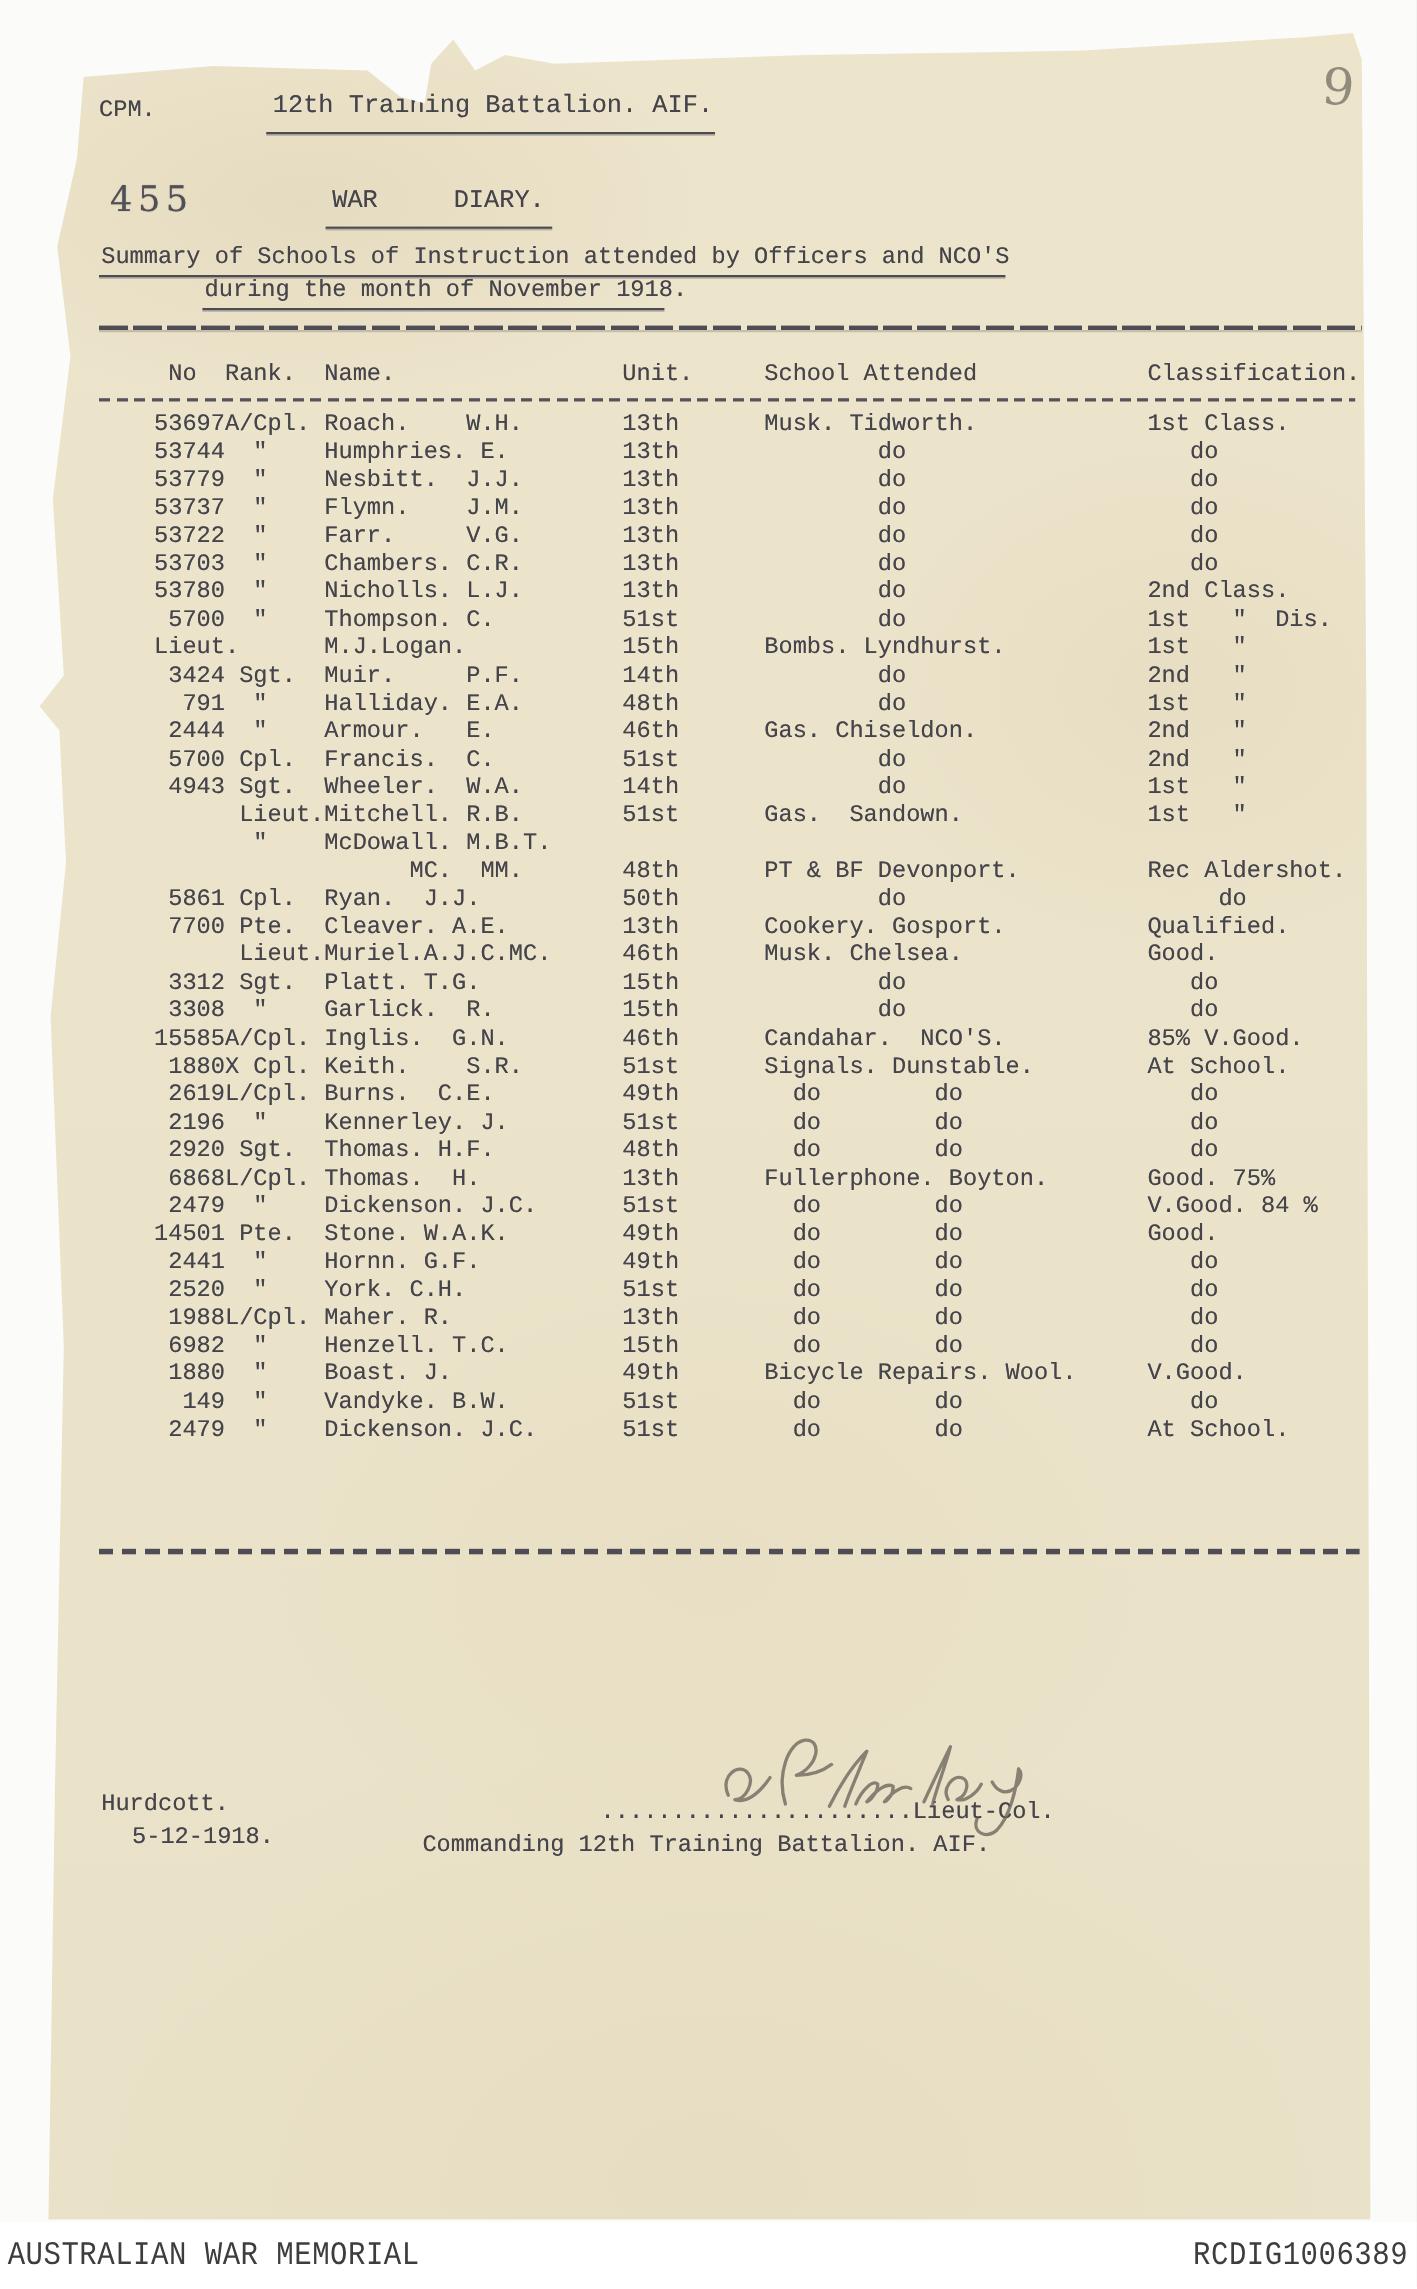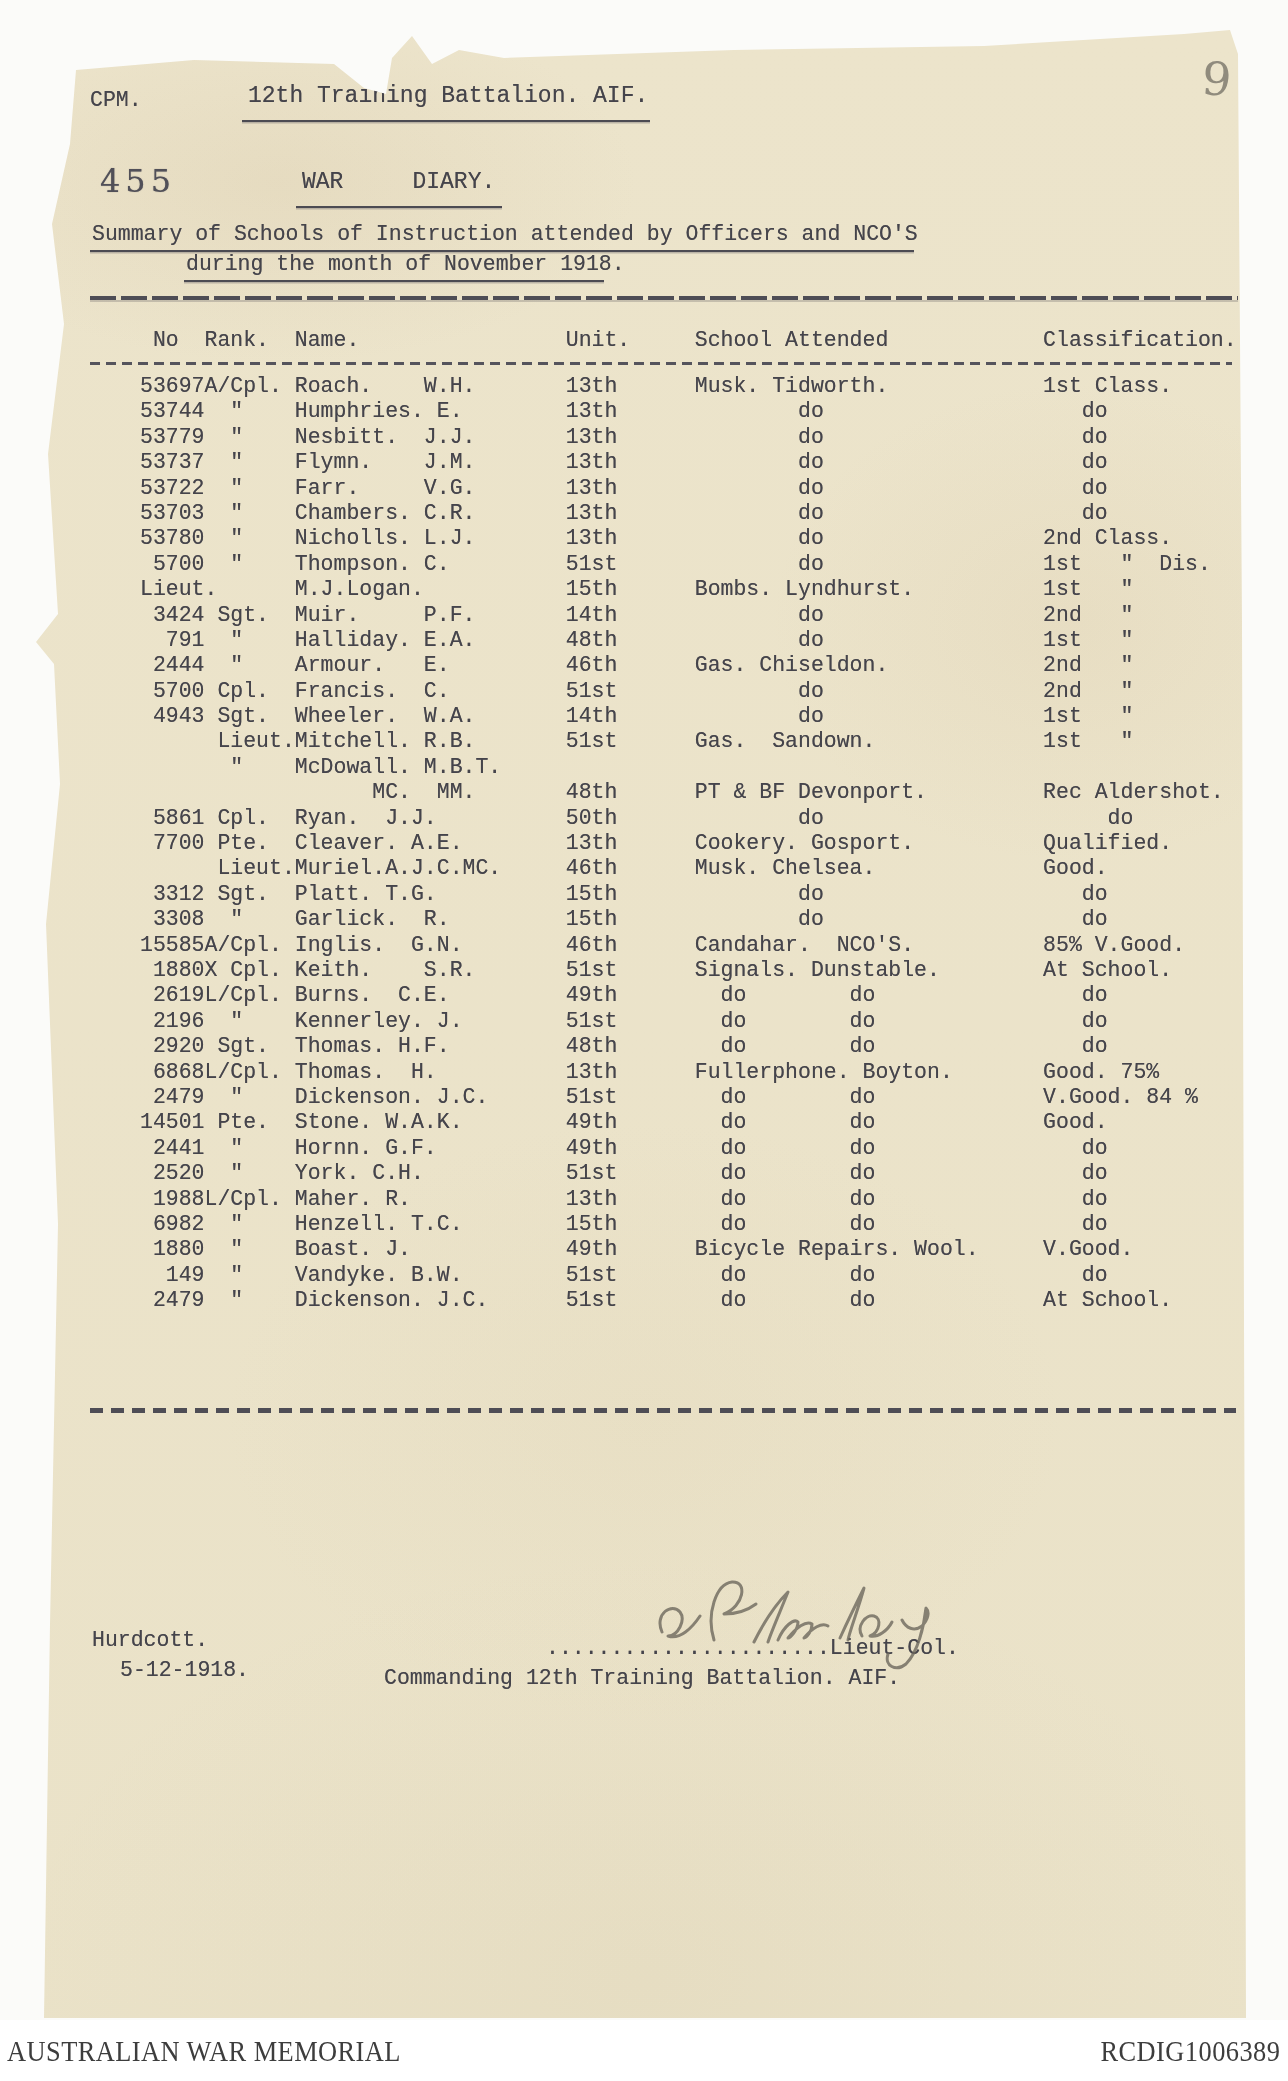--- a/index.html
+++ b/index.html
@@ -39,21 +39,21 @@
   #table-header{top:304px;}
   #table-rows{top:350px;}
   .trow{display:flex;height:25.4px;line-height:25.4px;white-space:pre;color:#45444b;
         font-size:21.5px;text-shadow:0 0 0.6px rgba(55,54,66,.55);margin-left:48px;}
   .tc{flex:none;white-space:pre;overflow:visible;}
   .c0{width:5ch;} .c1{width:7ch;} .c2{width:21ch;} .c3{width:10ch;} .c4{width:27ch;} .c5{width:20ch;}
   
   #signature-svg{position:absolute;left:600px;top:1542px;}
   
   #scanbar{position:absolute;left:0;top:2020px;width:1288px;height:61px;background:#ffffff;
-      font-family:Liberation Serif, serif;color:#3d3d3d;}
+      font-family:Liberation Mono, monospace;color:#3d3d3d;}
   #scanbar .left{position:absolute;left:7px;top:14px;font-size:30px;
       transform:scaleX(.88);transform-origin:left center;letter-spacing:0.5px;}
   #scanbar .right{position:absolute;right:8px;top:14px;font-size:30px;
       transform:scaleX(.88);transform-origin:right center;letter-spacing:0.5px;}
 </style>
 </head>
 <body>
 
 <div id="page">
   <div id="paper">

